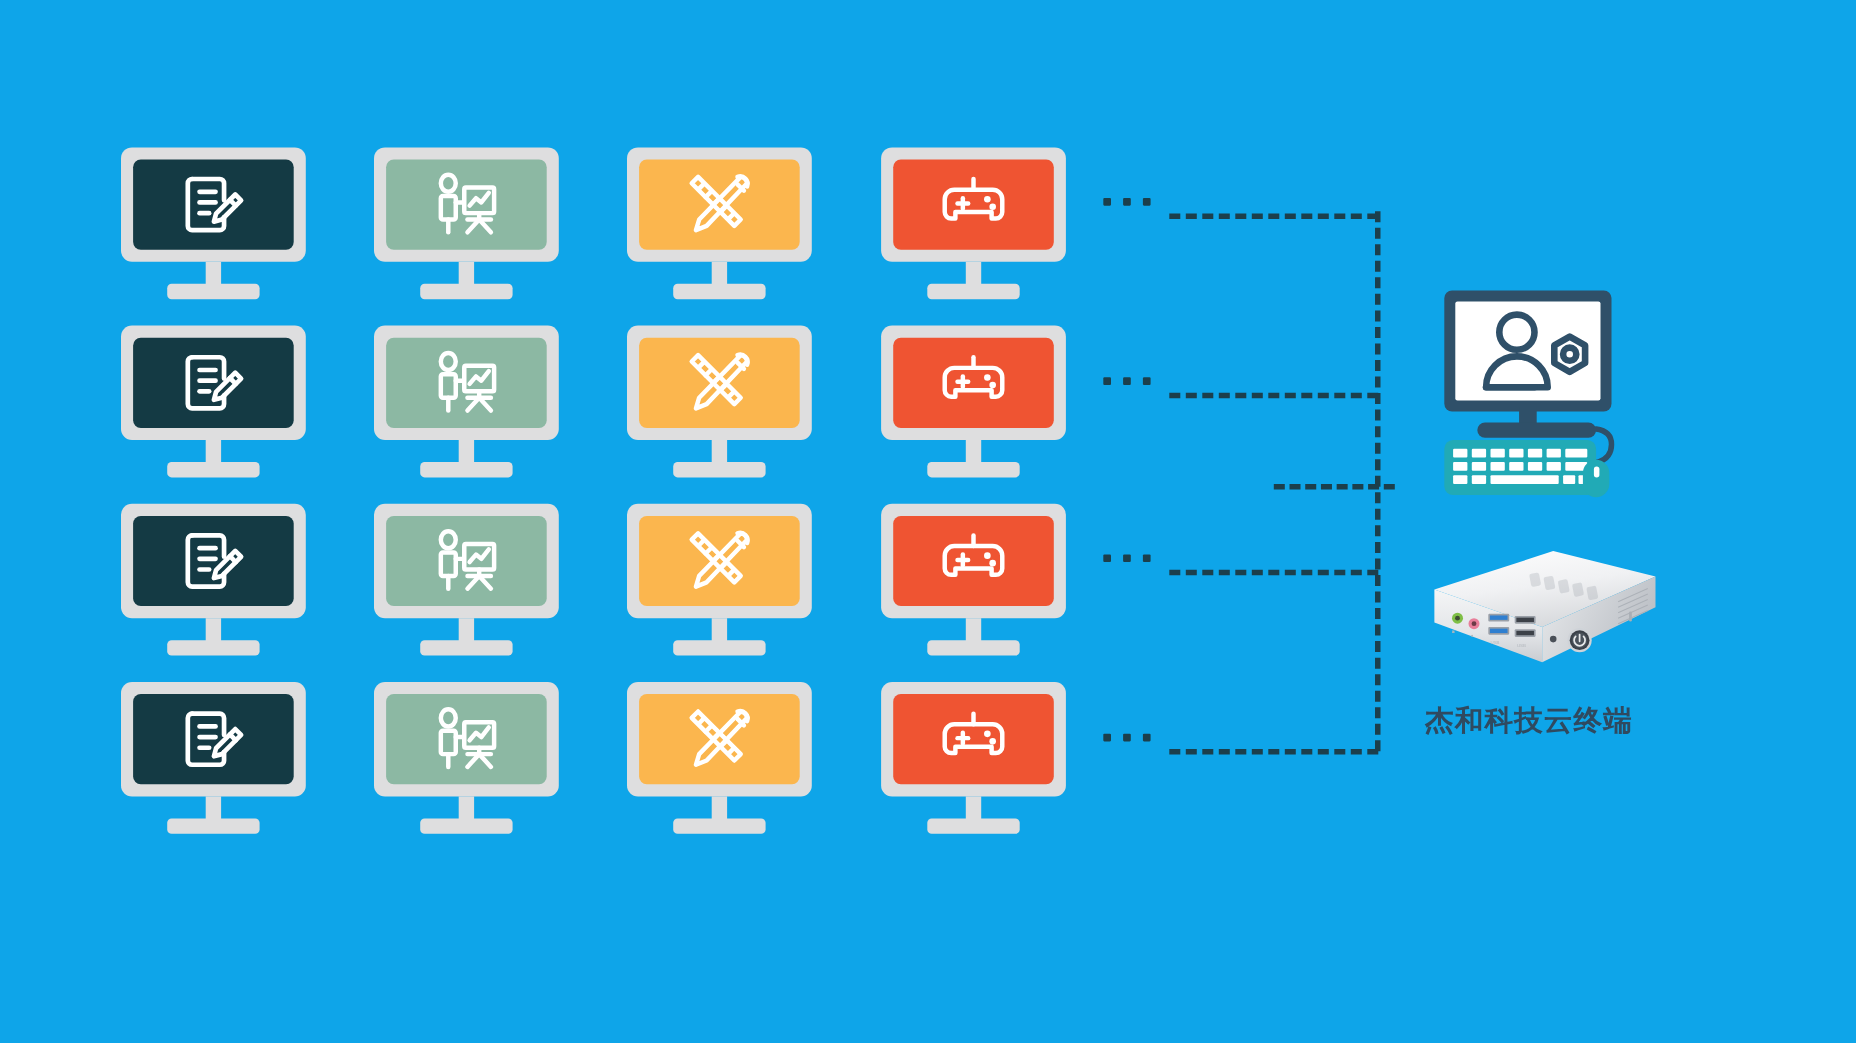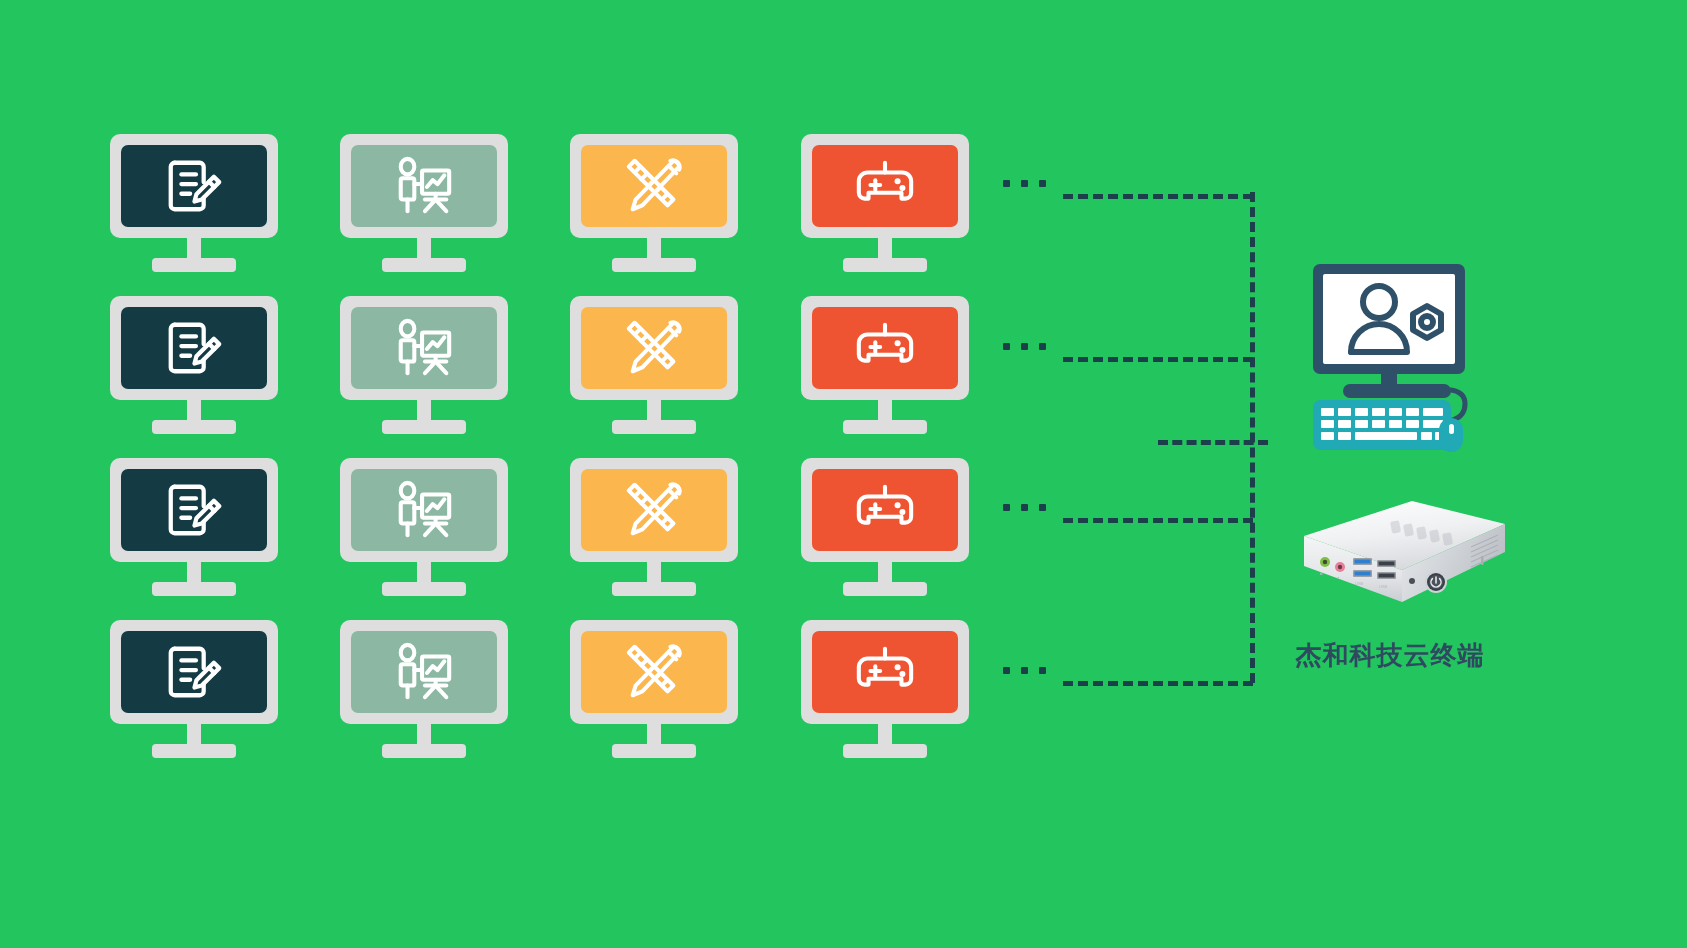--- a/index.html
+++ b/index.html
@@ -5,21 +5,21 @@
   * { box-sizing: border-box; }
   html, body {
     margin: 0; padding: 0;
     background: #ffffff;
     font-family: "Liberation Sans", "DejaVu Sans", sans-serif;
   }
   #stage {
     position: relative;
     width: 1687px;
     height: 948px;
-    background: #22c55e;
+    background: #0ea5e9;
     overflow: hidden;
   }
 
   
   .client {
     position: absolute;
     width: 168px;
     height: 140px;
   }
   .bezel {

